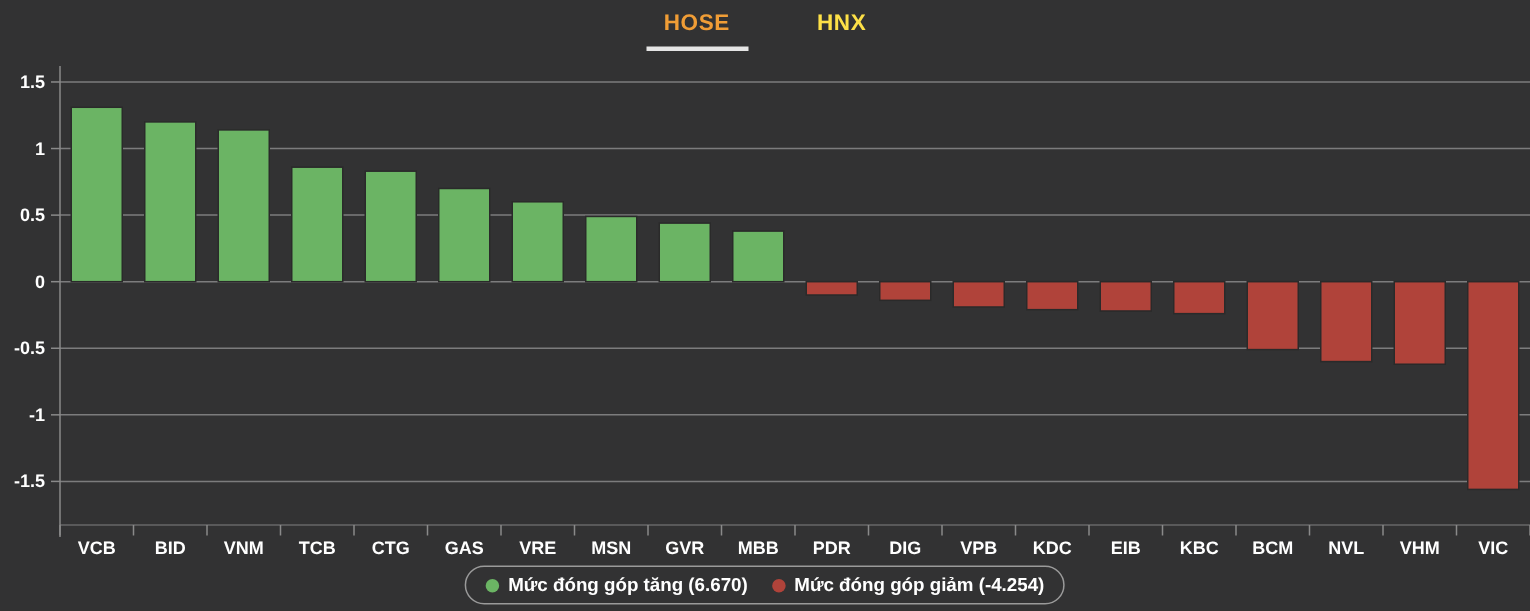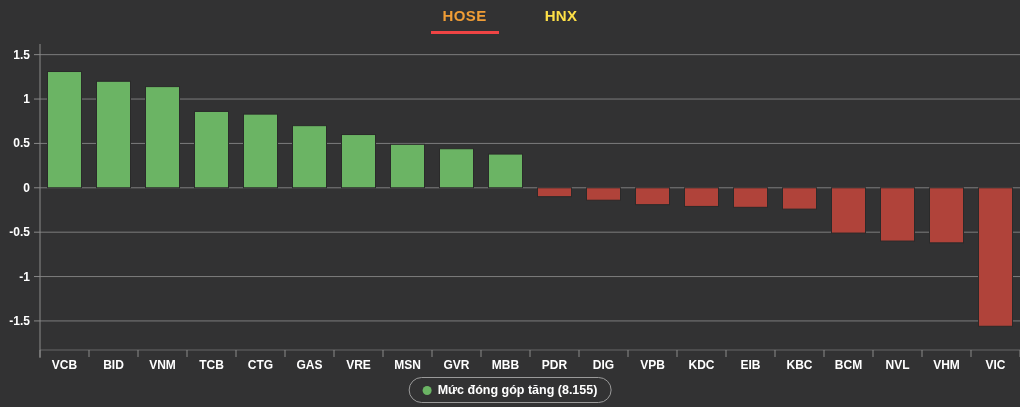--- a/index.html
+++ b/index.html
@@ -2,21 +2,21 @@
 <html><head>
 <meta charset="utf-8">
 <style>
   html,body{margin:0;padding:0;background:#323233;}
   #page{position:relative;width:1020px;height:407px;background:#323233;overflow:hidden;
         font-family:"Liberation Sans",sans-serif;}
   
   .tabs{position:absolute;top:0;left:0;right:0;height:40px;display:flex;
         justify-content:center;align-items:flex-start;gap:34px;padding-top:7px;box-sizing:border-box;}
   .tab{font-size:15px;font-weight:700;letter-spacing:.4px;padding:0 12px 7px 12px;cursor:pointer;}
-  .tab.active{color:#f09d36;border-bottom:3px solid #ef4444;}
+  .tab.active{color:#f09d36;border-bottom:3px solid #e5e5e5;}
   .tab.inactive{color:#fde047;border-bottom:3px solid transparent;}
   
   svg#chart{position:absolute;left:0;top:0;}
   .ylab{font-size:12px;font-weight:700;fill:#ffffff;}
   .xlab{font-size:12px;font-weight:700;fill:#ffffff;}
   
   .legend{position:absolute;bottom:4px;left:50%;transform:translateX(-50%);
           display:flex;align-items:center;gap:16px;border:1px solid #9a9a9a;
           border-radius:14px;padding:5px 13px;background:#323233;}
   .legend-item{display:flex;align-items:center;gap:6px;cursor:pointer;
@@ -116,17 +116,21 @@
       <text x="799.5" y="369" text-anchor="middle" class="xlab">KBC</text>
       <text x="848.5" y="369" text-anchor="middle" class="xlab">BCM</text>
       <text x="897.5" y="369" text-anchor="middle" class="xlab">NVL</text>
       <text x="946.5" y="369" text-anchor="middle" class="xlab">VHM</text>
       <text x="995.5" y="369" text-anchor="middle" class="xlab">VIC</text>
     </svg>
 
   <div class="legend">
     <div class="legend-item">
       <span class="dot" id="dot-inc" style="background: rgb(107, 180, 100);"></span>
-      <span>Mức đóng góp tăng (8.155)</span>
+      <span>Mức đóng góp tăng (6.670)</span>
+    </div>
+    <div class="legend-item">
+      <span class="dot" id="dot-dec" style="background: rgb(176, 67, 58);"></span>
+      <span>Mức đóng góp giảm (-4.254)</span>
     </div>
   </div>
 
 </div>
 
 </body></html>

